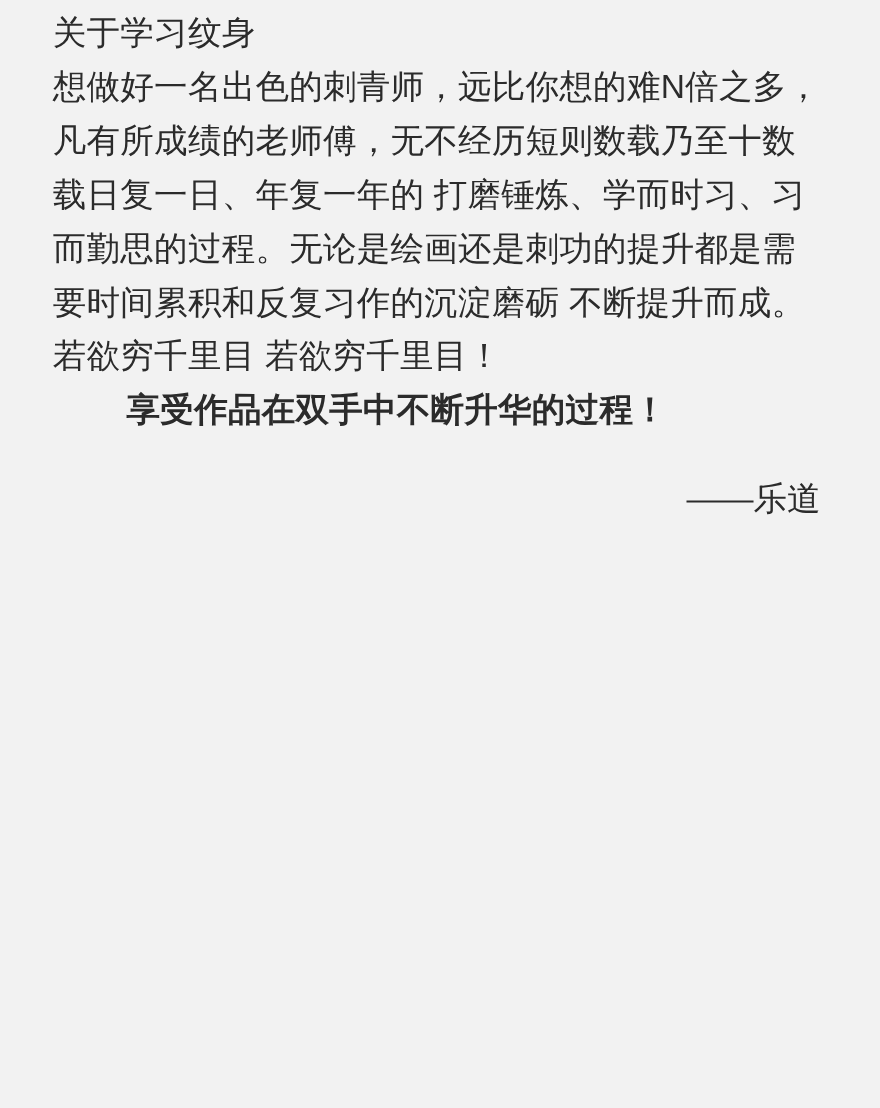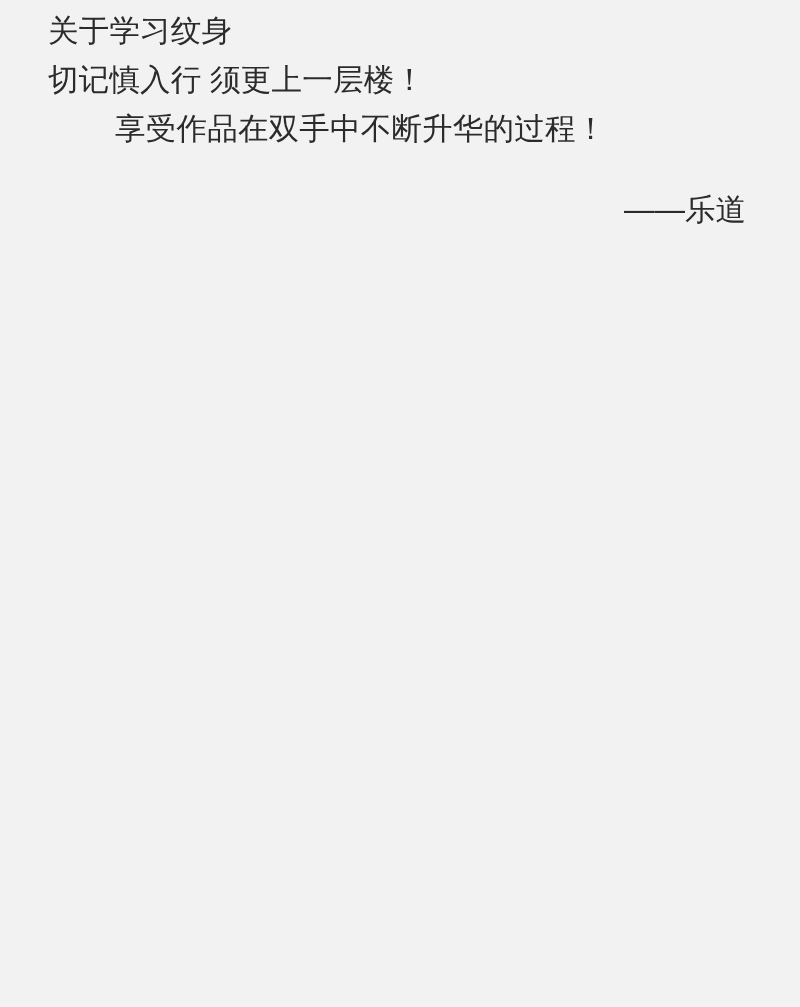--- a/index.html
+++ b/index.html
@@ -28,38 +28,40 @@
     letter-spacing: 0.2px;
     text-align: left;
     word-break: break-all;
   }
   .para {
     margin: 0;
     padding: 0;
   }
   .indent {
     text-indent: 2.2em;
+    font-weight: bold;
   }
   .signature {
     margin-top: 36px;
     text-align: right;
     font-size: 30.5px;
     line-height: 40px;
     color: #2b2b2b;
     padding-right: 8px;
   }
   .sig-line {
     display: inline-block;
   }
 </style>
 </head>
 <body>
 
 <div class="page">
   <div class="doc">
     <p class="para">关于学习纹身</p>
-    <p class="para">切记慎入行 须更上一层楼！</p>
+    <p class="para">想做好一名出色的刺青师，远比你想的难N倍之多，凡有所成绩的老师傅，无不经历短则数载乃至十数载日复一日、年复一年的 打磨锤炼、学而时习、习而勤思的过程。无论是绘画还是刺功的提升都是需要时间累积和反复习作的沉淀磨砺 不断提升而成。</p>
+    <p class="para">若欲穷千里目 若欲穷千里目！</p>
     <p class="para indent">享受作品在双手中不断升华的过程！</p>
   </div>
   <div class="signature">
     <span class="sig-line">——乐道</span>
   </div>
 </div>
 
 </body></html>

